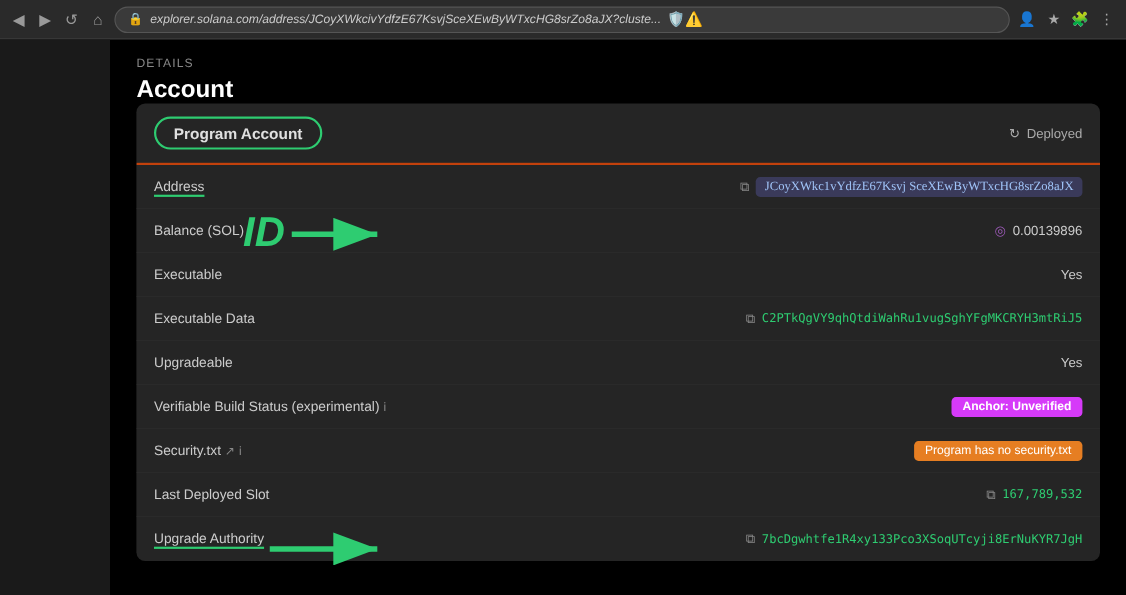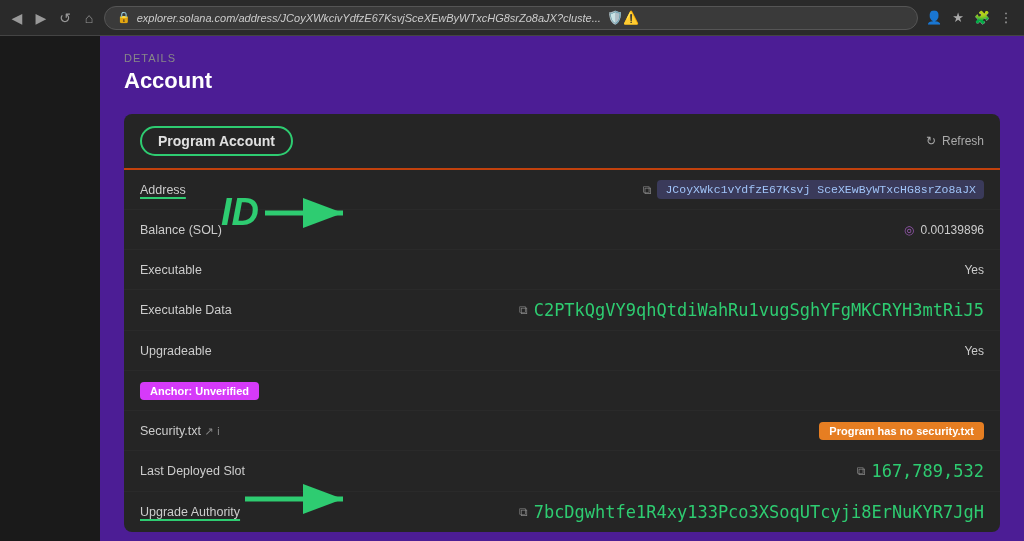--- a/index.html
+++ b/index.html
@@ -46,21 +46,21 @@
       font-size: 11px;
       gap: 6px;
     }
     .url-text { color: #ccc; font-size: 11px; font-style: italic; }
     .shield-icon { color: #e74c3c; font-size: 13px; }
     .browser-actions { display: flex; gap: 4px; align-items: center; }
     .browser-icon { width: 20px; height: 20px; display: flex; align-items: center; justify-content: center; color: #aaa; font-size: 13px; }
 
     
     .page {
-      background: #4c1d95;
+      background: #000000;
       height: 505px;
       overflow: hidden;
       position: relative;
       padding-left: 33px;
     }
 
     
     .sidebar {
       position: absolute;
       left: 0;
@@ -84,21 +84,20 @@
       font-size: 11px;
       letter-spacing: 1px;
       text-transform: uppercase;
       margin-bottom: 4px;
     }
 
     .account-title {
       font-size: 22px;
       font-weight: 600;
       color: #fff;
-      margin-bottom: 20px;
     }
 
     
     .card {
       background: #252525;
       border-radius: 8px;
       overflow: hidden;
     }
 
     .card-header {
@@ -171,48 +170,48 @@
       font-size: 12px;
       display: flex;
       align-items: center;
       gap: 6px;
     }
 
     .address-value {
       background: #3a3a5a;
       padding: 3px 8px;
       border-radius: 4px;
-      font-family: Liberation Mono, monospace;
+      font-family: Liberation Serif, serif;
       font-size: 11.5px;
       color: #a0c4f8;
     }
 
     .hash-value {
       font-family: monospace;
-      font-size: 17px;
+      font-size: 11px;
       color: #2ecc71;
     }
 
     .copy-icon { color: #888; font-size: 12px; cursor: pointer; }
 
     .badge-pink {
       background: #d63af9;
       color: #fff;
       padding: 3px 10px;
       border-radius: 4px;
       font-size: 11px;
       font-weight: 600;
     }
     .badge-orange {
       background: #e67e22;
       color: #fff;
       padding: 3px 10px;
       border-radius: 4px;
       font-size: 11px;
-      font-weight: 700;
+      font-weight: 400;
     }
 
     .sol-icon { font-size: 12px; color: #9b59b6; }
 
     .info-icon { color: #888; font-size: 11px; cursor: pointer; }
     .ext-link-icon { color: #888; font-size: 11px; cursor: pointer; }
   </style>
 </head>
 <body>
 
@@ -239,21 +238,21 @@
   <div class="main-content">
     <div class="details-label">DETAILS</div>
     <div class="account-title">Account</div>
 
     <div class="card">
 
       <div class="card-header">
         <div class="program-account-badge">Program Account</div>
         <button class="refresh-btn">
           <span>↻</span>
-          <span>Refresh</span>
+          <span>Deployed</span>
         </button>
       </div>
 
       <div class="table-row">
         <div class="row-label underline">Address</div>
         <div class="row-value">
           <span class="copy-icon">⧉</span>
           <span class="address-value">JCoyXWkc1vYdfzE67Ksvj SceXEwByWTxcHG8srZo8aJX</span>
         </div>
       </div>
@@ -278,20 +277,24 @@
           <span class="hash-value">C2PTkQgVY9qhQtdiWahRu1vugSghYFgMKCRYH3mtRiJ5</span>
         </div>
       </div>
 
       <div class="table-row">
         <div class="row-label">Upgradeable</div>
         <div class="row-value">Yes</div>
       </div>
 
       <div class="table-row">
+        <div class="row-label">
+          Verifiable Build Status (experimental)
+          <span class="info-icon">ℹ</span>
+        </div>
         <div class="row-value">
           <span class="badge-pink">Anchor: Unverified</span>
         </div>
       </div>
 
       <div class="table-row">
         <div class="row-label">
           Security.txt
           <span class="ext-link-icon">↗</span>
           <span class="info-icon">ℹ</span>

